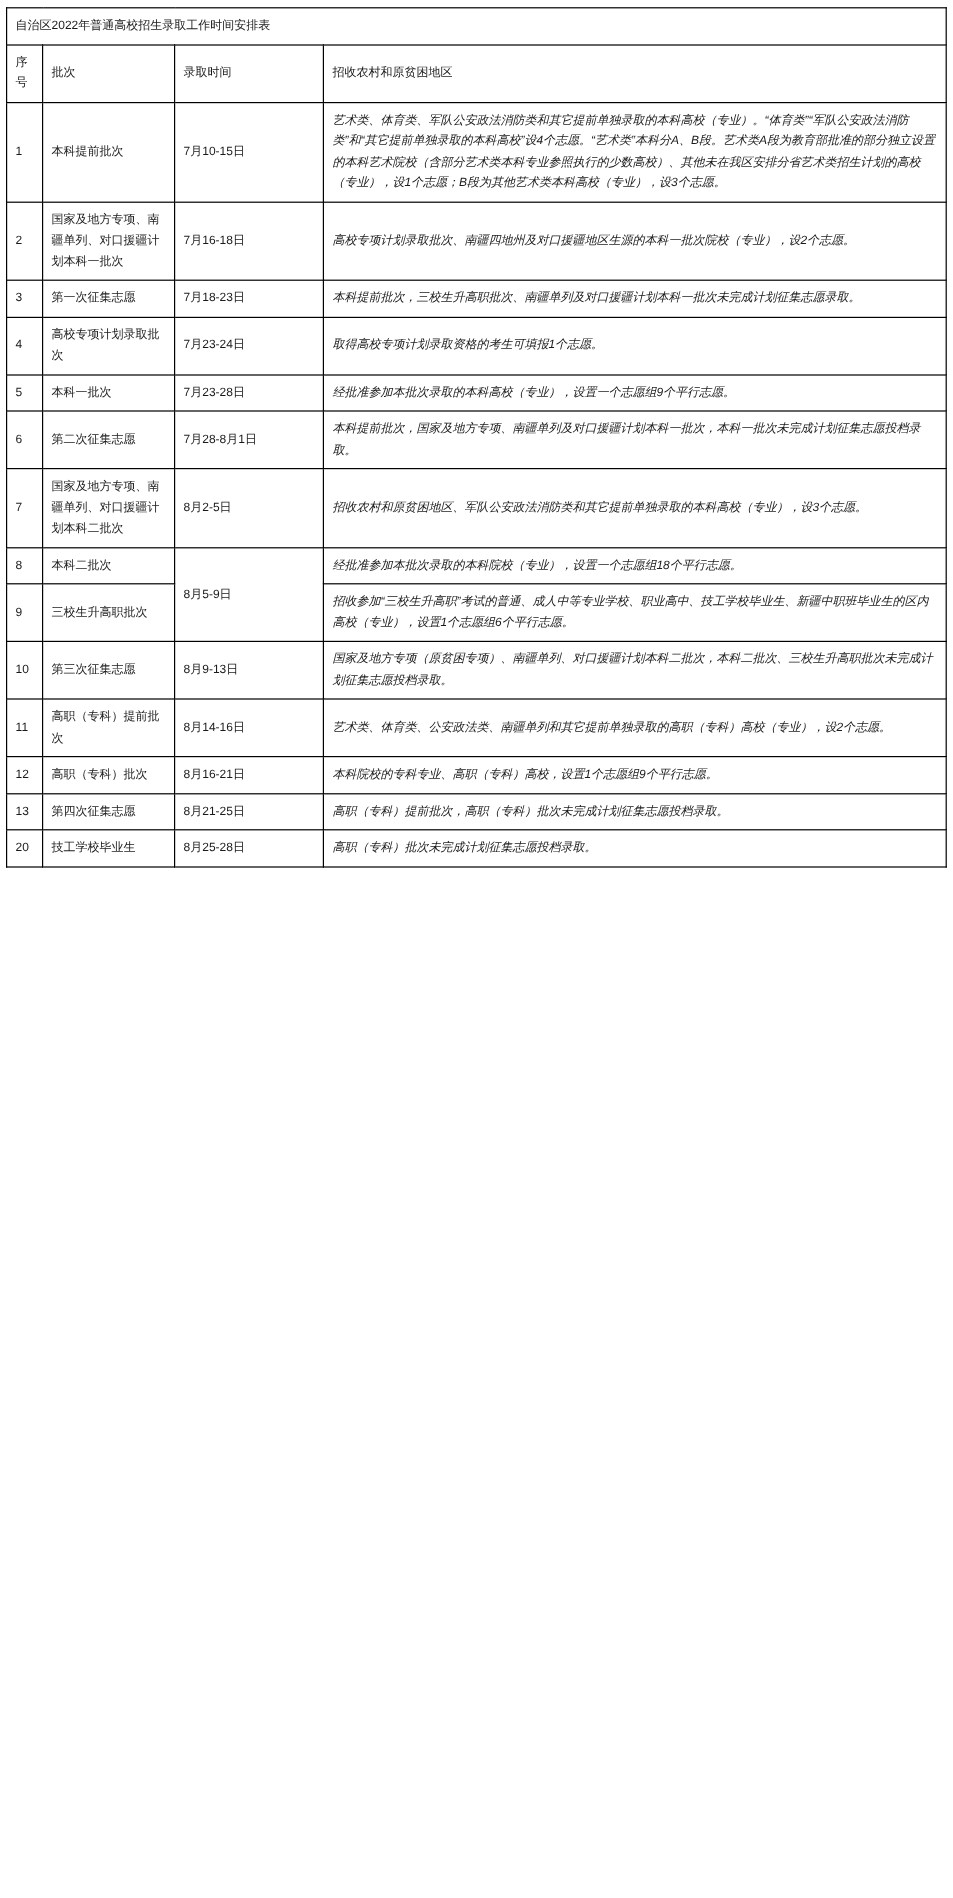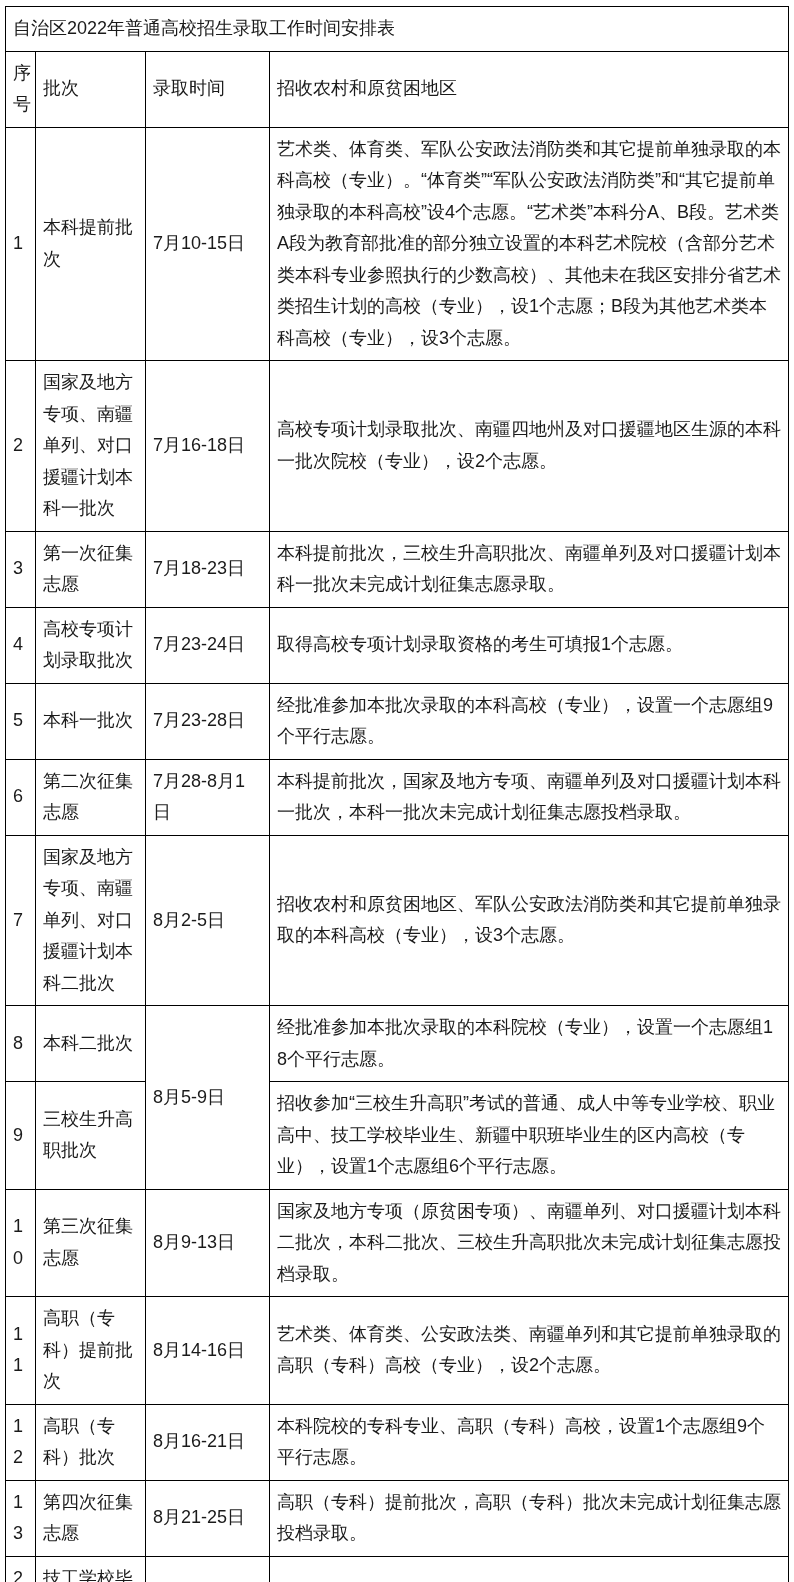--- a/index.html
+++ b/index.html
@@ -22,41 +22,41 @@
     border-collapse: collapse;
     width: 784px;
     margin: 0 auto;
     table-layout: fixed;
     border: 1px solid #000;
   }
   table.sched td, table.sched th {
     border: 1px solid #000;
     vertical-align: middle;
     font-weight: normal;
-    font-size: 18px;
+    font-size: 10px;
     line-height: 1.75;
     padding: 6px 7px;
     text-align: left;
     word-break: break-all;
   }
   .title-cell {
     font-size: 13.5px;
     padding: 9px 8px;
     line-height: 1.5;
   }
   .hdr td {
     font-size: 13px;
     padding: 8px 7px;
   }
   .c-no   { width: 30px;  text-align: left; padding-left: 6px; }
   .c-batch{ width: 110px; }
   .c-time { width: 124px; }
   .c-desc { width: auto; }
   .cell-no { text-align: left; }
-  .desc { line-height: 1.95; }
+  .desc { line-height: 1.95; font-style: italic; }
   .batch { line-height: 1.95; }
 </style>
 </head>
 <body>
 
 <div class="page">
   <table class="sched">
     <colgroup>
       <col class="c-no">
         <col class="c-batch">

